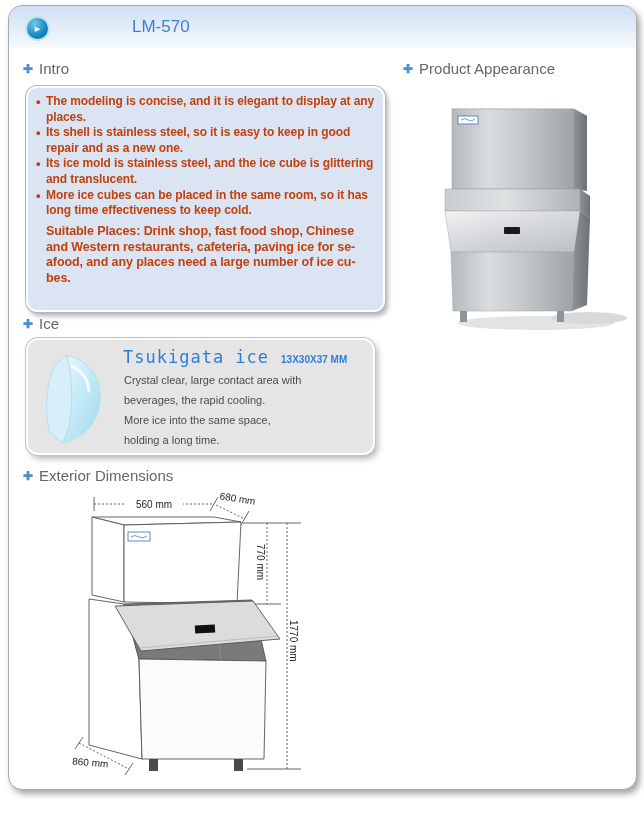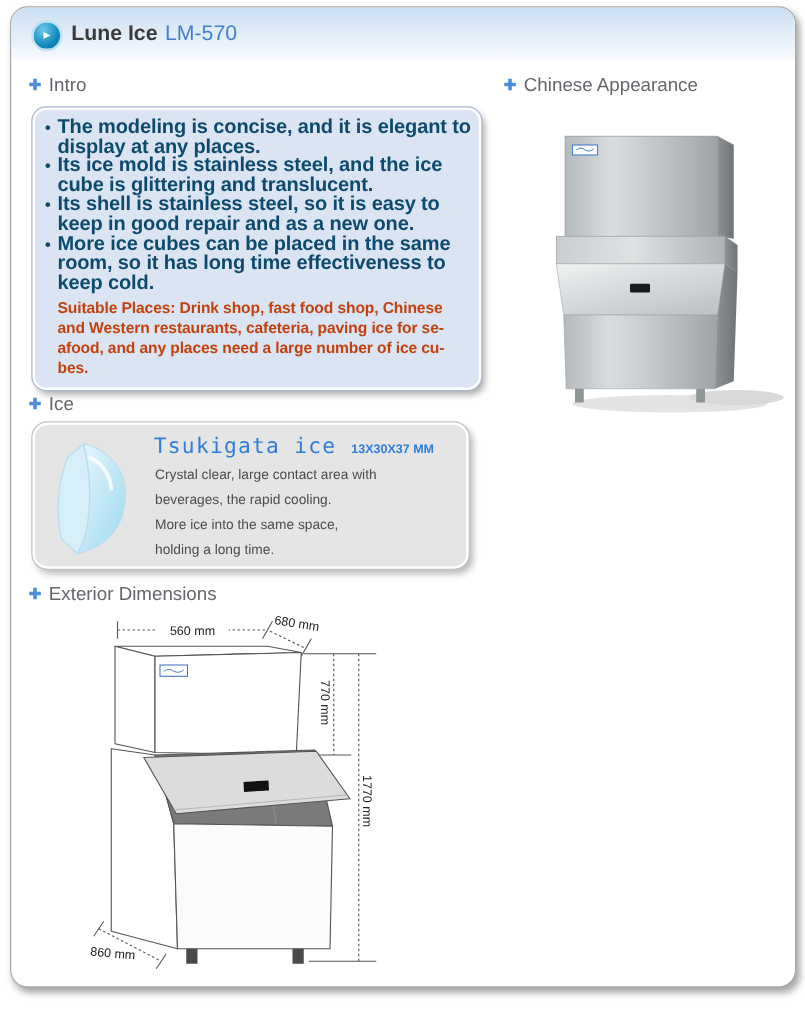--- a/index.html
+++ b/index.html
@@ -5,21 +5,21 @@
   html,body{margin:0;padding:0;background:#ffffff;}
   body{width:644px;height:815px;position:relative;font-family:"Liberation Sans",sans-serif;-webkit-font-smoothing:antialiased;}
   .card{position:absolute;left:8px;top:5px;width:627px;height:783px;background:#fff;border:1px solid #a9a9a9;border-radius:14px;box-shadow:3px 4px 6px rgba(0,0,0,.35);overflow:hidden;}
   .hdr{position:absolute;left:0;top:0;right:0;height:42px;background:linear-gradient(#cddff2,#eaf2fa 70%,#f7fafd);border-radius:13px 13px 0 0;}
   .play-badge{position:absolute;left:16px;top:10px;width:21px;height:21px;border-radius:50%;background:radial-gradient(circle at 35% 28%,#6cc9ee,#1287bd 62%,#0b6ea5);border:2px solid #bfe3f2;color:#fff;font-size:11px;line-height:21px;text-align:center;}
   .hdr-title{position:absolute;left:48px;top:0;height:42px;line-height:42px;font-size:17px;font-weight:bold;color:#3a3a3a;}
   .hdr-model{position:absolute;left:123px;top:0;height:42px;line-height:42px;font-size:17px;color:#3f7fd2;}
   .sec-head{position:absolute;height:20px;font-size:15px;color:#63666b;white-space:nowrap;}
   .sec-head .plus{color:#4a8fd8;font-size:12px;font-weight:bold;margin-right:6px;vertical-align:1px;}
   .intro-box{position:absolute;left:17px;top:80px;width:341px;height:212px;background:#dbe4f3;border:2px solid #ffffff;border-radius:11px;box-shadow:0 0 0 1px #a9b7cf,3px 4px 5px rgba(0,0,0,.3);padding:6px 6px 4px 8px;}
-  .b-row{display:flex;color:#0c4a6e;font-size:16px;font-weight:bold;line-height:15.6px;letter-spacing:-.1px;}
+  .b-row{display:flex;color:#c2410c;font-size:12px;font-weight:bold;line-height:15.6px;letter-spacing:-.1px;}
   .b-row .dot{width:10px;flex:none;}
   .b-row .dot::before{content:"\2022";font-size:13px;}
   .b-txt{flex:1;}
   .suitable{margin-top:5px;padding-left:10px;color:#c2410c;font-size:12.5px;font-weight:bold;line-height:15.8px;letter-spacing:-.1px;}
   .preline{white-space:pre-line;}
   .ice-box{position:absolute;left:17px;top:332px;width:345px;height:113px;background:#e5e5e5;border:2px solid #fff;border-radius:12px;box-shadow:0 0 0 1px #c2c2c2,3px 4px 6px rgba(0,0,0,.28);}
   .ice-cube{position:absolute;left:8px;top:4px;}
   .ice-title-row{position:absolute;left:95px;top:7px;white-space:nowrap;}
   .ice-name{font-family:"DejaVu Sans Mono",monospace;font-size:17px;color:#2d7ed6;letter-spacing:1px;}
   .ice-size{font-size:10px;font-weight:bold;color:#2d7ed6;margin-left:12px;}
@@ -28,53 +28,52 @@
   .dims{position:absolute;left:40px;top:486px;}
   .dim-text{font-family:"Liberation Sans",sans-serif;font-size:10px;fill:#222;}
 </style>
 </head>
 <body>
 
 <div class="card">
 
   <div class="hdr">
     <span class="play-badge">▸</span>
-    <span class="hdr-title">Lune Ice</span>
     <span class="hdr-model">LM-570</span>
   </div>
 
   <div class="sec-head" style="left:14px;top:54px;text-align:center;">
     <span class="plus">✚</span><span>Intro</span>
   </div>
 
   <div class="intro-box">
     <div class="b-row">
         <span class="dot"></span>
         <span class="b-txt">The modeling is concise, and it is elegant to display at any places.</span>
       </div>
     <div class="b-row">
         <span class="dot"></span>
-        <span class="b-txt">Its ice mold is stainless steel, and the ice cube is glittering and translucent.</span>
+        <span class="b-txt">Its shell is stainless steel, so it is easy to keep in good repair and as a new one.</span>
       </div>
     <div class="b-row">
         <span class="dot"></span>
-        <span class="b-txt">Its shell is stainless steel, so it is easy to keep in good repair and as a new one.</span>
+        <span class="b-txt">Its ice mold is stainless steel, and the ice cube is glittering and translucent.</span>
       </div>
     <div class="b-row">
         <span class="dot"></span>
         <span class="b-txt">More ice cubes can be placed in the same room, so it has long time effectiveness to keep cold.</span>
       </div>
     <div class="suitable preline">Suitable Places: Drink shop, fast food shop, Chinese
 and Western restaurants, cafeteria, paving ice for se-
 afood, and any places need a large number of ice cu-
 bes.</div>
   </div>
 
   <div class="sec-head" style="left:394px;top:54px;">
-    <span class="plus">✚</span><span>Chinese Appearance</span>
+    <span class="plus">✚</span><span>Product Appearance</span>
   </div>
 
   <svg class="photo" width="207" height="237" viewBox="0 0 207 237">
     <defs>
       <linearGradient id="gMetal" x1="0" y1="0" x2="1" y2="0">
         <stop offset="0" stop-color="#b4b9bc"></stop>
           <stop offset="0.3" stop-color="#dadddf"></stop>
         <stop offset="0.6" stop-color="#c3c7c9"></stop>
           <stop offset="1" stop-color="#9ea3a6"></stop>
       </linearGradient>

